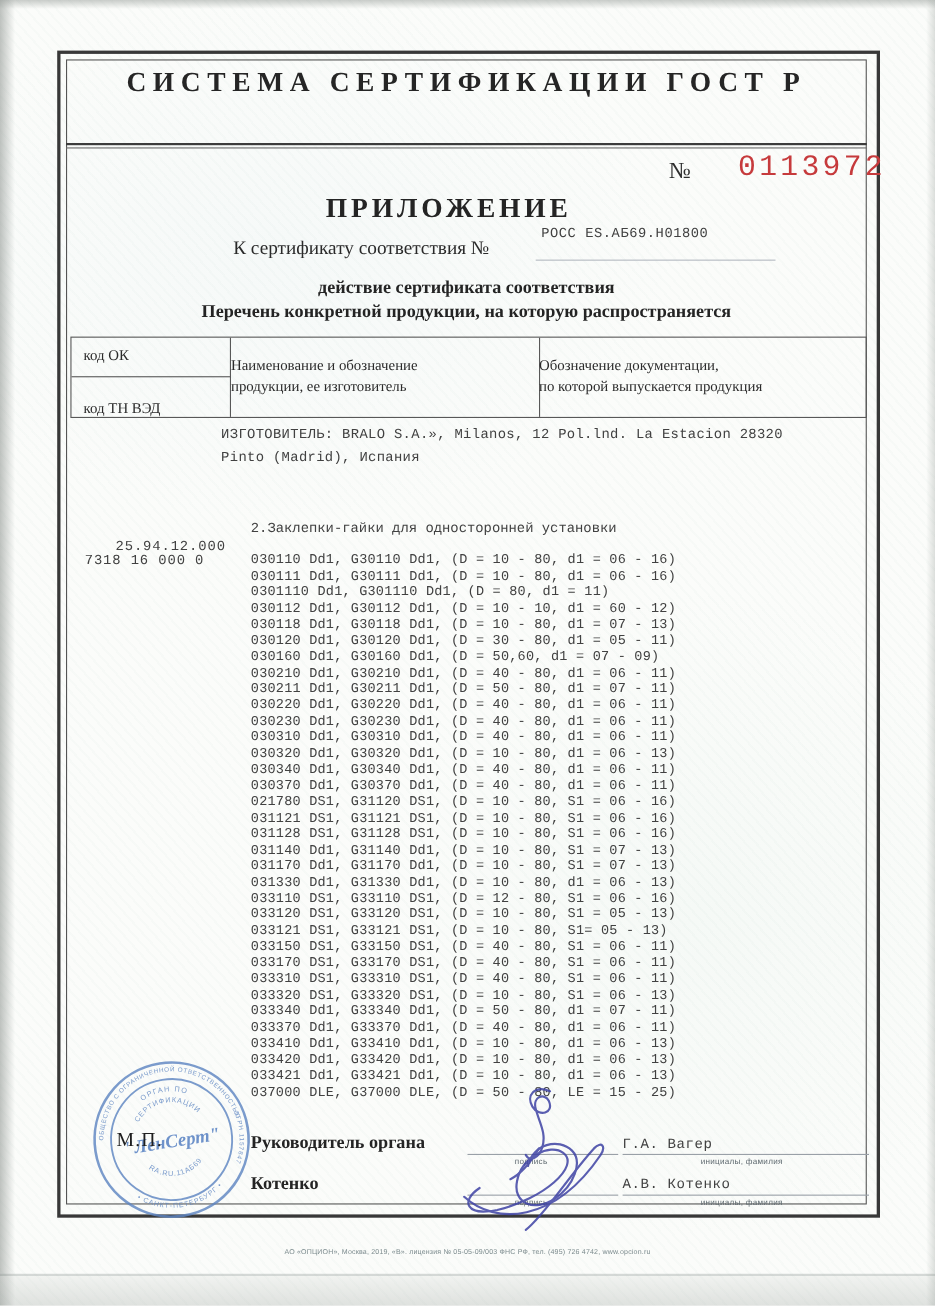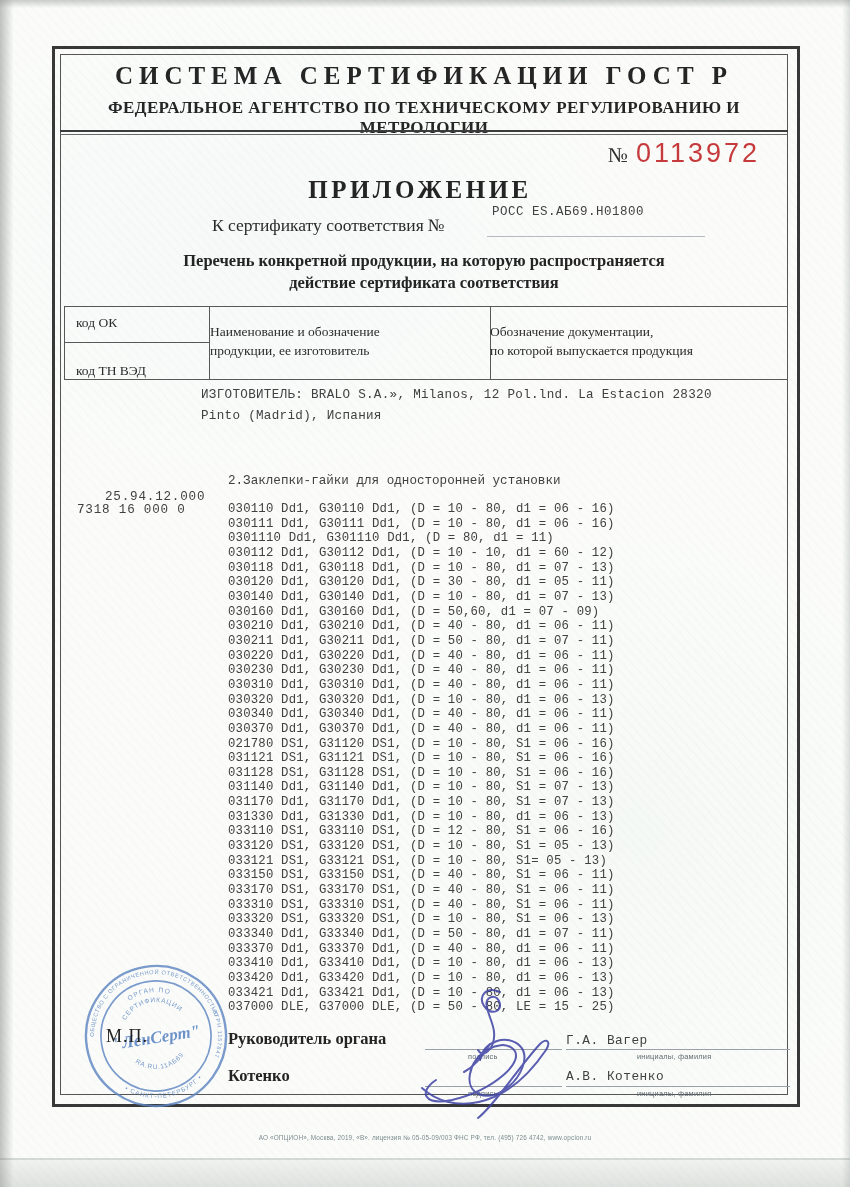--- a/index.html
+++ b/index.html
@@ -20,22 +20,22 @@
   .scan-crease{left:0;top:1158px;width:850px;height:2px;background:rgba(140,150,145,0.35);}
   .scan-bottom{left:0;top:1160px;width:850px;height:27px;background:linear-gradient(180deg,rgba(210,214,210,0.25),rgba(170,176,172,0.35));}
   
   .frame-outer{left:52px;top:46px;width:742px;height:1055px;border:3px solid #383838;}
   .frame-inner{left:60px;top:54px;width:726px;height:1039px;border:1.3px solid #555;}
   .hdr-rule1{left:60px;top:130px;width:728px;height:0;border-top:2.2px solid #3c3c3c;}
   .hdr-rule2{left:60px;top:134px;width:728px;height:0;border-top:1px solid #6a6a6a;}
   .title-main{left:60px;top:62px;width:728px;text-align:center;font-size:25px;font-weight:bold;letter-spacing:6px;color:#252525;}
   .title-sub{left:60px;top:98px;width:728px;text-align:center;font-size:17px;font-weight:bold;letter-spacing:0.4px;color:#252525;}
   .num-sign{left:608px;top:143px;font-size:21px;color:#2e2e2e;}
-  .num-red{left:636px;top:138px;font-family:Liberation Sans, sans-serif;font-size:27px;letter-spacing:3px;color:#c63a3c;}
-  .appendix{left:56px;top:176px;width:728px;text-align:center;font-size:25px;font-weight:bold;letter-spacing:3.5px;color:#242424;}
+  .num-red{left:671px;top:138px;font-family:Liberation Mono, monospace;font-size:27px;letter-spacing:3px;color:#c63a3c;}
+  .appendix{left:44px;top:176px;width:728px;text-align:center;font-size:25px;font-weight:bold;letter-spacing:3.5px;color:#242424;}
   .tocert{left:212px;top:215px;font-size:17.5px;color:#2a2a2a;}
   .certref{left:492px;top:205px;font-size:12.5px;letter-spacing:0.5px;}
   .certline{left:487px;top:236px;width:218px;height:0;border-top:1px solid #b4bac0;}
   .listhead{left:60px;top:250px;width:728px;text-align:center;font-size:16.5px;font-weight:bold;color:#242424;line-height:22px;}
   
   .tbl{left:64px;top:306px;width:722px;height:72px;border:1.5px solid #585858;}
   .tbl-v1{left:144px;top:0;width:0;height:72px;border-left:1.4px solid #585858;}
   .tbl-v2{left:425px;top:0;width:0;height:72px;border-left:1.4px solid #585858;}
   .tbl-h1{left:0;top:35px;width:145px;height:0;border-top:1.2px solid #585858;}
   .tbl .cell-label{font-size:13.5px;color:#2b2b2b;}
@@ -56,34 +56,33 @@
 </style>
 </head>
 <body>
 
 <div class="page">
 
   <div class="abs frame-outer"></div>
   <div class="abs frame-inner"></div>
 
   <div class="abs title-main">СИСТЕМА СЕРТИФИКАЦИИ ГОСТ Р</div>
-  <div class="abs title-sub">ФЕДЕРАЛЬНОЕ АГЕНТСТВО ПО ТЕХНИЧЕСКОМУ РЕГУЛИРОВАНИЮ И МЕТРОЛОГИИ</div>
   <div class="abs hdr-rule1"></div>
   <div class="abs hdr-rule2"></div>
 
   <div class="abs num-sign">№</div>
   <div class="abs num-red">0113972</div>
 
   <div class="abs appendix">ПРИЛОЖЕНИЕ</div>
   <div class="abs tocert">К сертификату соответствия №</div>
   <div class="abs certref mono">РОСС ES.АБ69.Н01800</div>
   <div class="abs certline"></div>
   <div class="abs listhead">
+    <div>действие сертификата соответствия</div>
     <div>Перечень конкретной продукции,  на которую распространяется</div>
-    <div>действие сертификата соответствия</div>
   </div>
 
   <div class="abs tbl">
     <div class="abs tbl-v1"></div>
     <div class="abs tbl-v2"></div>
     <div class="abs tbl-h1"></div>
     <div class="abs cell-label" style="left:11px;top:8px;">код ОК</div>
     <div class="abs cell-label" style="left:11px;top:56px;text-align:center;">код ТН ВЭД</div>
     <div class="abs cell-center" style="left:145px;top:15px;width:280px;">
       <div>Наименование и обозначение</div>
@@ -101,21 +100,20 @@
   <div class="abs mono codecell" style="left:77px;top:490px;margin-left:28px;">25.94.12.000</div>
   <div class="abs mono" style="left:228px;top:474px;font-size:12.6px;">2.Заклепки-гайки для односторонней установки</div>
   <div class="abs mono codecell" style="left:77px;top:503px;">7318 16 000 0</div>
   <div class="abs mono items">
       <div>030110 Dd1, G30110 Dd1, (D = 10 - 80, d1 = 06 - 16)</div>
       <div>030111 Dd1, G30111 Dd1, (D = 10 - 80, d1 = 06 - 16)</div>
       <div>0301110 Dd1, G301110 Dd1, (D = 80, d1 = 11)</div>
       <div>030112 Dd1, G30112 Dd1, (D = 10 - 10, d1 = 60 - 12)</div>
       <div>030118 Dd1, G30118 Dd1, (D = 10 - 80, d1 = 07 - 13)</div>
       <div>030120 Dd1, G30120 Dd1, (D = 30 - 80, d1 = 05 - 11)</div>
-      <div>030140 Dd1, G30140 Dd1, (D = 10 - 80, d1 = 07 - 13)</div>
       <div>030160 Dd1, G30160 Dd1, (D = 50,60, d1 = 07 - 09)</div>
       <div>030210 Dd1, G30210 Dd1, (D = 40 - 80, d1 = 06 - 11)</div>
       <div>030211 Dd1, G30211 Dd1, (D = 50 - 80, d1 = 07 - 11)</div>
       <div>030220 Dd1, G30220 Dd1, (D = 40 - 80, d1 = 06 - 11)</div>
       <div>030230 Dd1, G30230 Dd1, (D = 40 - 80, d1 = 06 - 11)</div>
       <div>030310 Dd1, G30310 Dd1, (D = 40 - 80, d1 = 06 - 11)</div>
       <div>030320 Dd1, G30320 Dd1, (D = 10 - 80, d1 = 06 - 13)</div>
       <div>030340 Dd1, G30340 Dd1, (D = 40 - 80, d1 = 06 - 11)</div>
       <div>030370 Dd1, G30370 Dd1, (D = 40 - 80, d1 = 06 - 11)</div>
       <div>021780 DS1, G31120 DS1, (D = 10 - 80, S1 = 06 - 16)</div>

